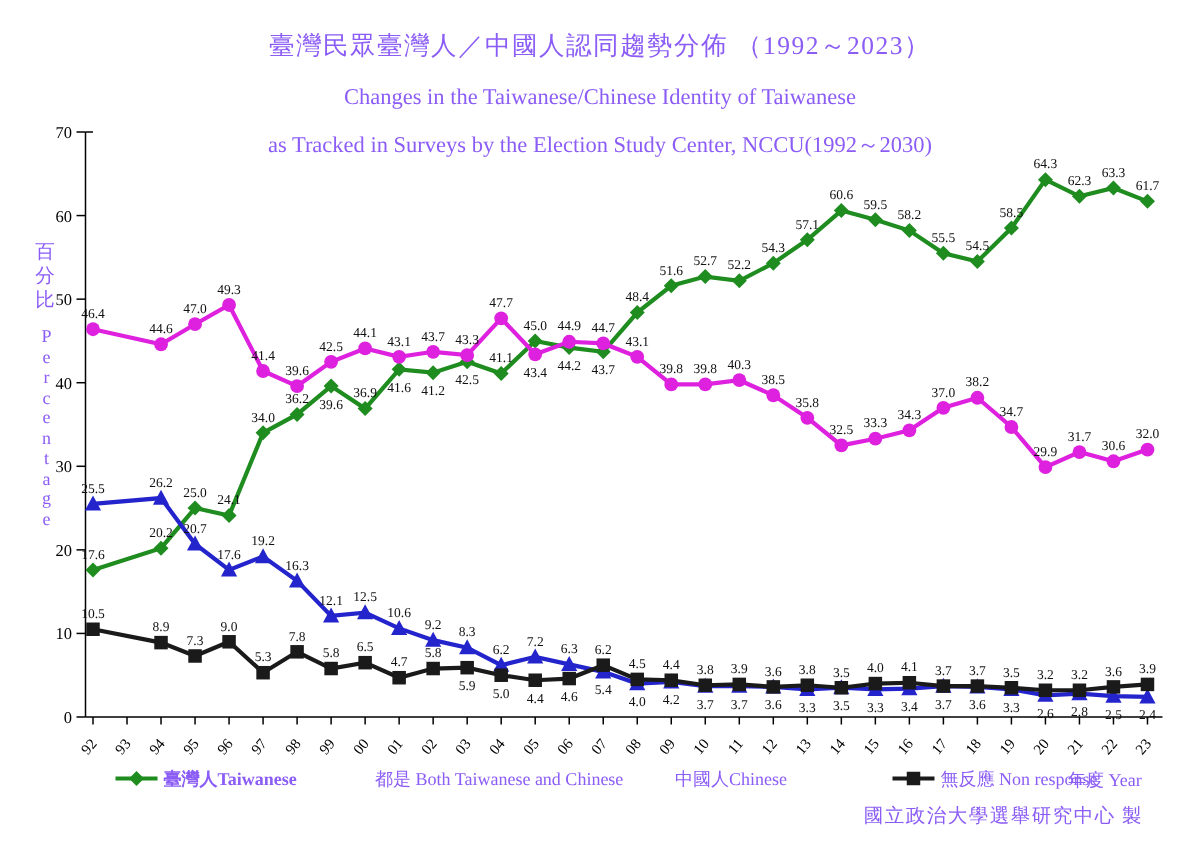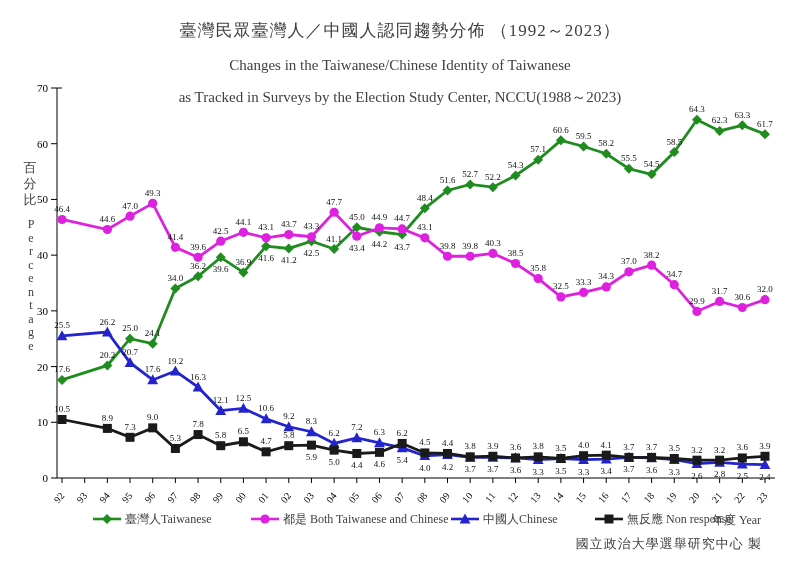--- a/index.html
+++ b/index.html
@@ -1,38 +1,38 @@
 <!DOCTYPE html>
 <html><head>
 <meta charset="utf-8">
 <style>
   html,body{margin:0;padding:0;background:#ffffff;}
   .stage{position:relative;width:800px;height:566px;background:#ffffff;overflow:hidden;
-         font-family:"Liberation Serif","DejaVu Serif",serif;color:#404040;}
+         font-family:"Liberation Serif","DejaVu Serif",serif;color:#8b5cf6;}
   .titles{position:absolute;left:0;top:20px;width:100%;text-align:center;line-height:1.35;}
   .title-zh{font-size:17px;letter-spacing:1px;}
   .title-en{font-size:15px;margin-top:12px;}
   .vlabel{position:absolute;text-align:center;}
   .vlabel-zh{left:22px;top:160px;font-size:13px;line-height:16px;width:16px;}
   .vlabel-en{left:25px;top:218px;font-size:12px;line-height:13.5px;width:12px;}
   svg text{font-family:"Liberation Serif","DejaVu Serif",serif;}
   .legend-item{position:absolute;top:511px;height:16px;display:flex;align-items:center;font-size:12px;white-space:nowrap;}
   .legend-item svg{margin-right:3px;}
   .year-label{position:absolute;left:712px;top:512px;font-size:12px;text-align:right;}
   .footer{position:absolute;right:38px;top:535px;font-size:13px;letter-spacing:1px;}
 </style>
 </head>
 <body>
 
 <div class="stage">
 
   <div class="titles">
     <div class="title-zh">臺灣民眾臺灣人／中國人認同趨勢分佈 （1992～2023）</div>
     <div class="title-en">Changes in the Taiwanese/Chinese Identity of Taiwanese</div>
-    <div class="title-en">as Tracked in Surveys by the Election Study Center, NCCU(1988～2023)</div>
+    <div class="title-en">as Tracked in Surveys by the Election Study Center, NCCU(1992～2030)</div>
   </div>
 
   <div class="vlabel vlabel-zh">百<br>分<br>比</div>
   <div class="vlabel vlabel-en">P<br>e<br>r<br>c<br>e<br>n<br>t<br>a<br>g<br>e</div>
 
   <svg width="800" height="566" viewBox="0 0 800 566" style="position:absolute;left:0;top:0;overflow:visible;">
       <line x1="57" y1="88" x2="57" y2="478" stroke="#000" stroke-width="1"></line>
       <line x1="57" y1="478" x2="775" y2="478" stroke="#000" stroke-width="1"></line>
       <line x1="57" y1="88" x2="62" y2="88" stroke="#000" stroke-width="1"></line>
       <line x1="51" y1="478" x2="57" y2="478" stroke="#000" stroke-width="1"></line>
@@ -371,35 +371,35 @@
         <text x="651.602" y="449.8857142857143" text-anchor="middle" font-size="9" fill="#111">3.7</text>
         <text x="674.279" y="451" text-anchor="middle" font-size="9" fill="#111">3.5</text>
         <text x="696.956" y="452.6714285714286" text-anchor="middle" font-size="9" fill="#111">3.2</text>
         <text x="719.633" y="452.6714285714286" text-anchor="middle" font-size="9" fill="#111">3.2</text>
         <text x="742.31" y="450.4428571428571" text-anchor="middle" font-size="9" fill="#111">3.6</text>
         <text x="764.987" y="448.7714285714286" text-anchor="middle" font-size="9" fill="#111">3.9</text>
       </g>
     </svg>
 
   <div id="legend">
-      <div class="legend-item" style="left: 92px;">
+      <div class="legend-item" style="left: 76px; font-weight: bold;">
         <svg width="30" height="12">
           <line x1="1" y1="6" x2="29" y2="6" stroke="#1f8c1f" stroke-width="2.6"></line>
           <path d="M15 1L20 6L15 11L10 6Z" fill="#1f8c1f"></path>
         </svg>
         <span>臺灣人Taiwanese</span>
       </div>
-      <div class="legend-item" style="left: 250px;">
+      <div class="legend-item" style="left: 250px; flex-direction: column;">
         <svg width="30" height="12">
           <line x1="1" y1="6" x2="29" y2="6" stroke="#de21de" stroke-width="2.6"></line>
           <circle cx="15" cy="6" r="4.6" fill="#de21de"></circle>
         </svg>
         <span>都是 Both Taiwanese and Chinese</span>
       </div>
-      <div class="legend-item" style="left: 450px;">
+      <div class="legend-item" style="left: 450px; flex-direction: column;">
         <svg width="30" height="12">
           <line x1="1" y1="6" x2="29" y2="6" stroke="#2424cc" stroke-width="2.6"></line>
           <path d="M15 0.40000000000000036L20.4 10.4L9.6 10.4Z" fill="#2424cc"></path>
         </svg>
         <span>中國人Chinese</span>
       </div>
       <div class="legend-item" style="left: 594px;">
         <svg width="30" height="12">
           <line x1="1" y1="6" x2="29" y2="6" stroke="#1a1a1a" stroke-width="2.6"></line>
           <rect x="10.5" y="1.5" width="9" height="9" fill="#1a1a1a"></rect>

